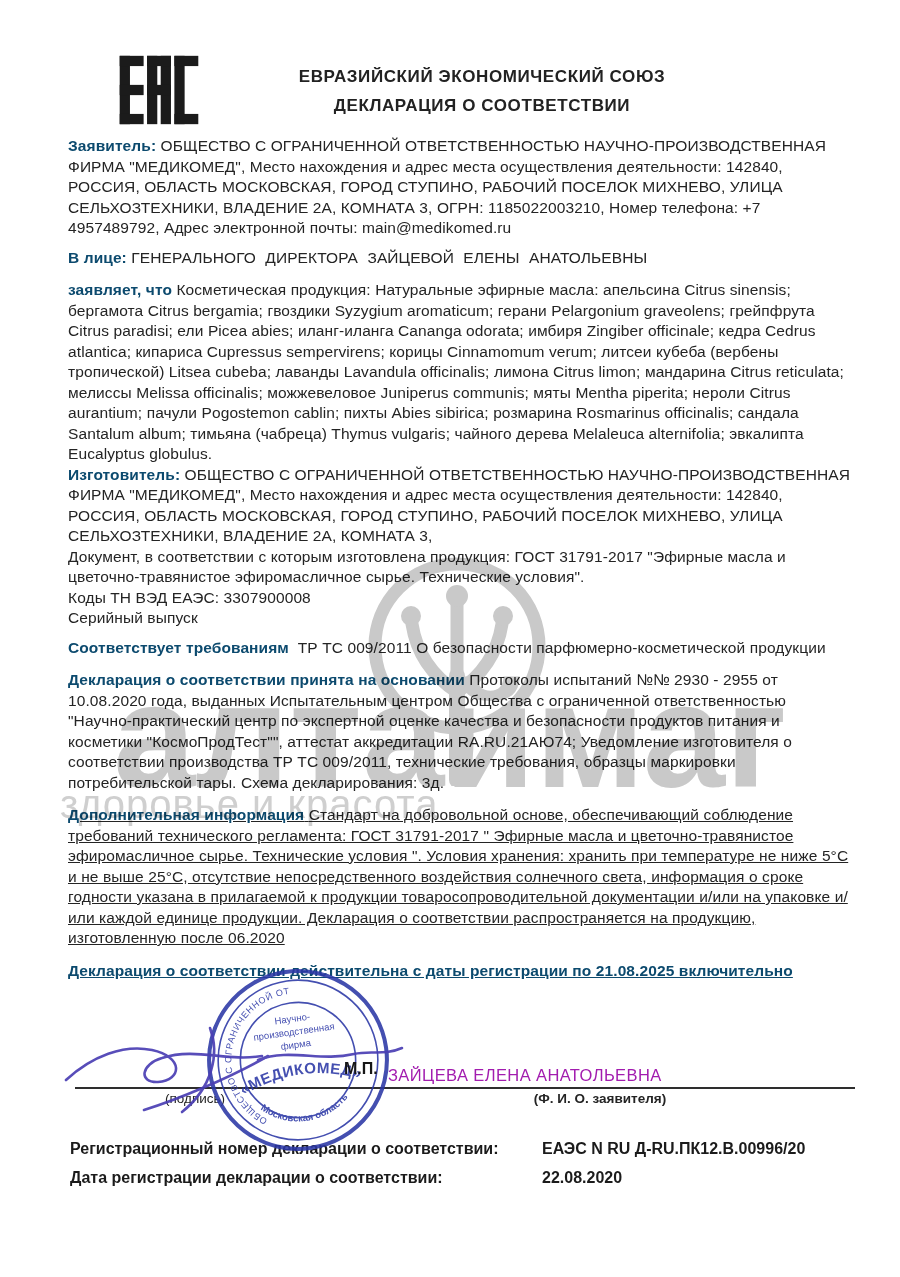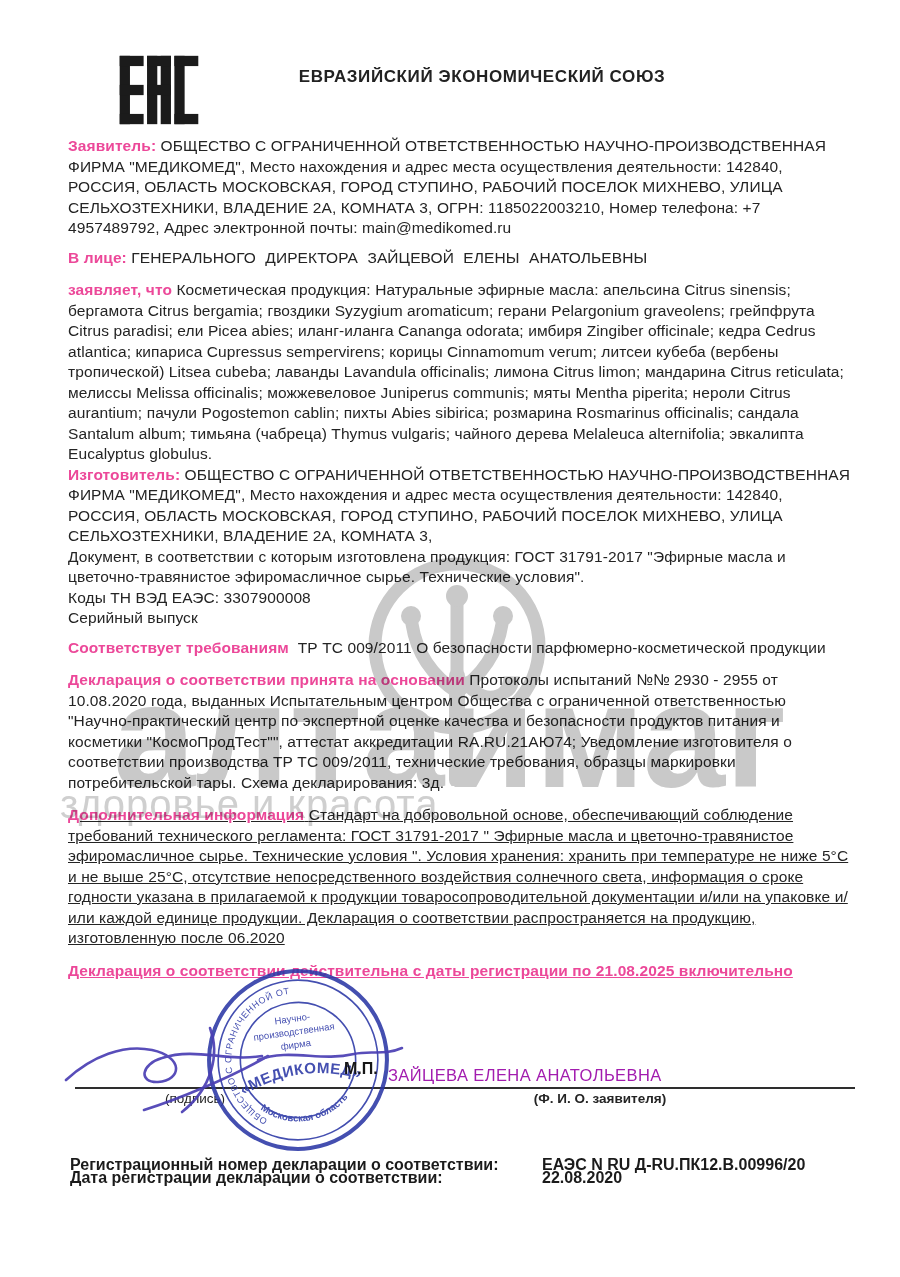--- a/index.html
+++ b/index.html
@@ -10,35 +10,35 @@
   
   .eac-logo{position:absolute; left:118px; top:46px; width:82px; height:88px;}
   .titles{position:absolute; left:90px; top:68px; width:784px; text-align:center; z-index:1;}
   .title-line{font-weight:700; font-size:17px; letter-spacing:.6px; color:#222; line-height:1;}
   .title-line + .title-line{margin-top:12px;}
   .sr{position:absolute; width:1px; height:1px; overflow:hidden; clip:rect(0 0 0 0); white-space:nowrap;}
   
   .content{position:absolute; left:68px; top:136px; width:784px; z-index:1;
            font-size:15.5px; line-height:20.5px; letter-spacing:.1px; color:#242424;}
   .para{margin:0;}
-  .b{font-weight:700; color:#ec4899;}
+  .b{font-weight:700; color:#0c4a6e;}
   .mt-s{margin-top:9px;}
   .mt-xs{margin-top:12px;}
   .mt-m{margin-top:12px;text-decoration:underline;}
   .spread{word-spacing:5px;}
   
   .sig-line{position:absolute; left:75px; top:1087px; width:780px; border-top:2px solid #2e2e2e; z-index:1;}
   .caption{position:absolute; font-size:13.5px; color:#242424; text-align:center; z-index:1;}
   .cap-sign{left:75px; top:1091px; width:240px;}
   .cap-fio{left:460px; top:1091px; width:280px; font-weight:600;}
   .mp{position:absolute; left:344px; top:1060px; font-size:16px; font-weight:700; color:#161616; z-index:4;}
   .fio-name{position:absolute; left:388px; top:1066px; font-size:16.5px; letter-spacing:.4px; color:#a21caf; z-index:1;}
   
   .reg-row{position:absolute; left:70px; width:790px; font-size:16px; font-weight:700; color:#1b1b1b; z-index:1;}
-  .reg-1{top:1140px;margin-top:16px;} .reg-2{top:1169px;}
+  .reg-1{top:1140px;} .reg-2{top:1169px;}
   .reg-val{position:absolute; left:472px; top:0;}
   
   .stamp{position:absolute; left:202px; top:964px; width:192px; height:192px; z-index:3;
          transform:rotate(-8deg); opacity:.88;}
   
   .autograph{position:absolute; left:58px; top:1014px; width:360px; height:108px; z-index:4;}
   
   .watermark{position:absolute; inset:0; z-index:6; pointer-events:none; mix-blend-mode:multiply;}
   .wm-tree{position:absolute; left:350px; top:548px; width:218px; height:238px;}
   .wm-brand{position:absolute; left:55px; top:662px; width:790px; text-align:center;
@@ -65,20 +65,21 @@
           <rect x="34" y="36" width="28" height="12"></rect>
         <rect x="66" y="2" width="12" height="80"></rect>
           <rect x="66" y="2" width="28" height="12"></rect>
         <rect x="66" y="70" width="28" height="12"></rect>
       </g>
     </svg>
   </div>
 
   <div class="titles">
     <div class="title-line">ЕВРАЗИЙСКИЙ ЭКОНОМИЧЕСКИЙ СОЮЗ</div>
+    <div class="title-line">ДЕКЛАРАЦИЯ О СООТВЕТСТВИИ</div>
   </div>
 
   <div class="content">
     <p class="para"><span class="b">Заявитель:</span> <span>ОБЩЕСТВО С ОГРАНИЧЕННОЙ ОТВЕТСТВЕННОСТЬЮ НАУЧНО-ПРОИЗВОДСТВЕННАЯ ФИРМА "МЕДИКОМЕД", Место нахождения и адрес места осуществления деятельности: 142840, РОССИЯ, ОБЛАСТЬ МОСКОВСКАЯ, ГОРОД СТУПИНО, РАБОЧИЙ ПОСЕЛОК МИХНЕВО, УЛИЦА СЕЛЬХОЗТЕХНИКИ, ВЛАДЕНИЕ 2А, КОМНАТА 3, ОГРН: 1185022003210, Номер телефона: +7 4957489792, Адрес электронной почты: main@medikomed.ru</span></p>
 
     <p class="para mt-s"><span class="b">В лице:</span> <span class="spread">ГЕНЕРАЛЬНОГО ДИРЕКТОРА ЗАЙЦЕВОЙ ЕЛЕНЫ АНАТОЛЬЕВНЫ</span></p>
 
     <p class="para mt-xs"><span class="b">заявляет, что</span> <span>Косметическая продукция: Натуральные эфирные масла: апельсина Citrus sinensis; бергамота Citrus bergamia; гвоздики Syzygium aromaticum; герани Pelargonium graveolens; грейпфрута Citrus paradisi; ели Picea abies; иланг-иланга Cananga odorata; имбиря Zingiber officinale; кедра Cedrus atlantica; кипариса Cupressus sempervirens; корицы Cinnamomum verum; литсеи кубеба (вербены тропической) Litsea cubeba; лаванды Lavandula officinalis; лимона Citrus limon; мандарина Citrus reticulata; мелиссы Melissa officinalis; можжевеловое Juniperus communis; мяты Mentha piperita; нероли Citrus aurantium; пачули Pogostemon cablin; пихты Abies sibirica; розмарина Rosmarinus officinalis; сандала Santalum album; тимьяна (чабреца) Thymus vulgaris; чайного дерева Melaleuca alternifolia; эвкалипта Eucalyptus globulus.</span></p>
 
     <p class="para"><span class="b">Изготовитель:</span> <span>ОБЩЕСТВО С ОГРАНИЧЕННОЙ ОТВЕТСТВЕННОСТЬЮ НАУЧНО-ПРОИЗВОДСТВЕННАЯ ФИРМА "МЕДИКОМЕД", Место нахождения и адрес места осуществления деятельности: 142840, РОССИЯ, ОБЛАСТЬ МОСКОВСКАЯ, ГОРОД СТУПИНО, РАБОЧИЙ ПОСЕЛОК МИХНЕВО, УЛИЦА СЕЛЬХОЗТЕХНИКИ, ВЛАДЕНИЕ 2А, КОМНАТА 3,</span></p>

